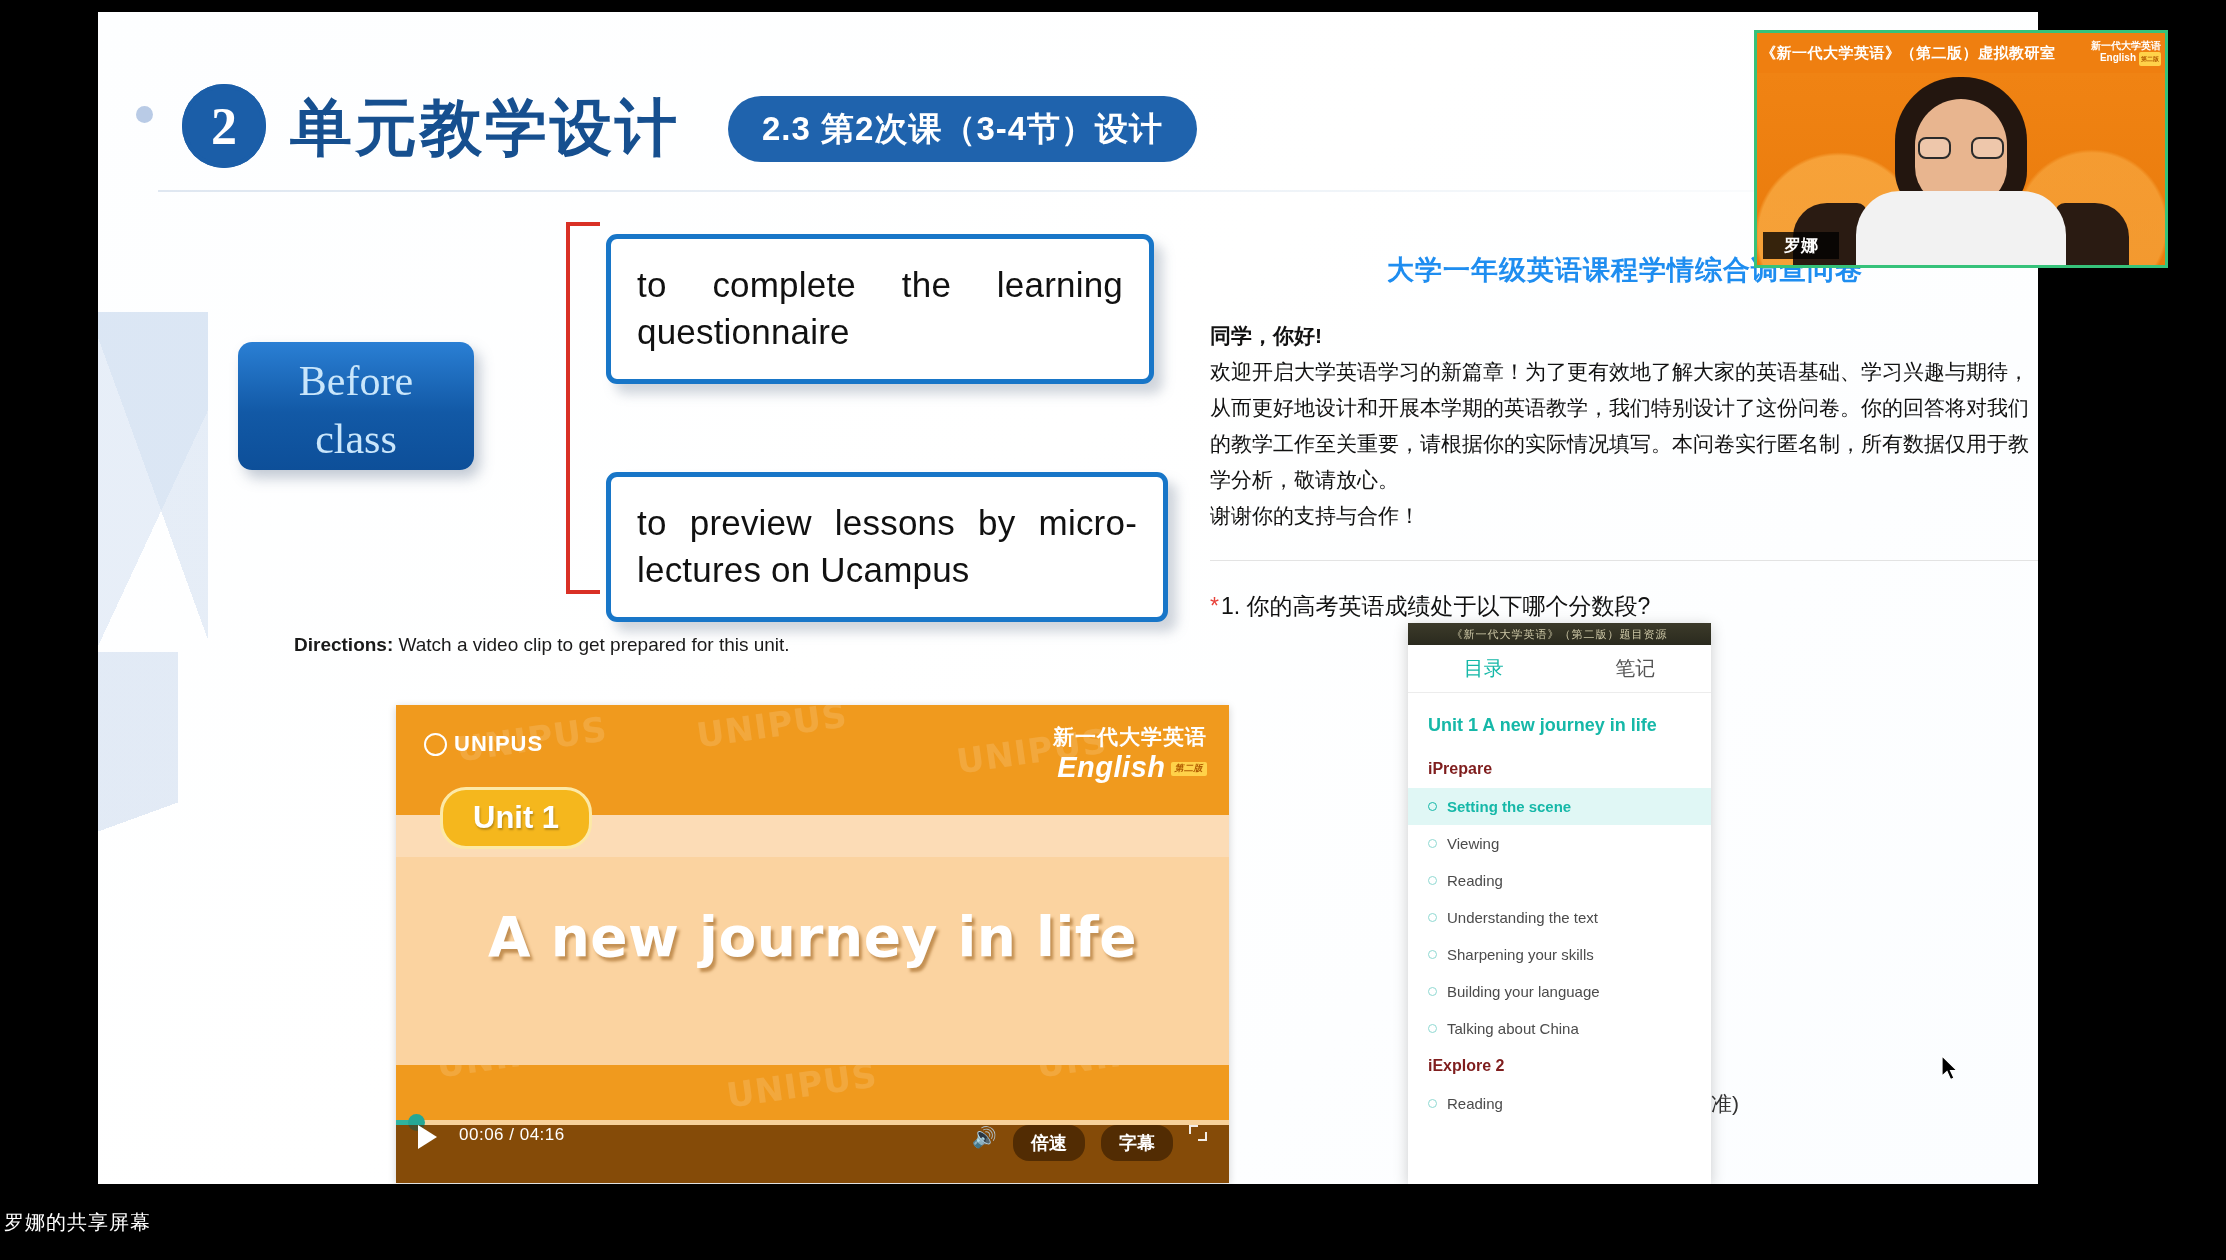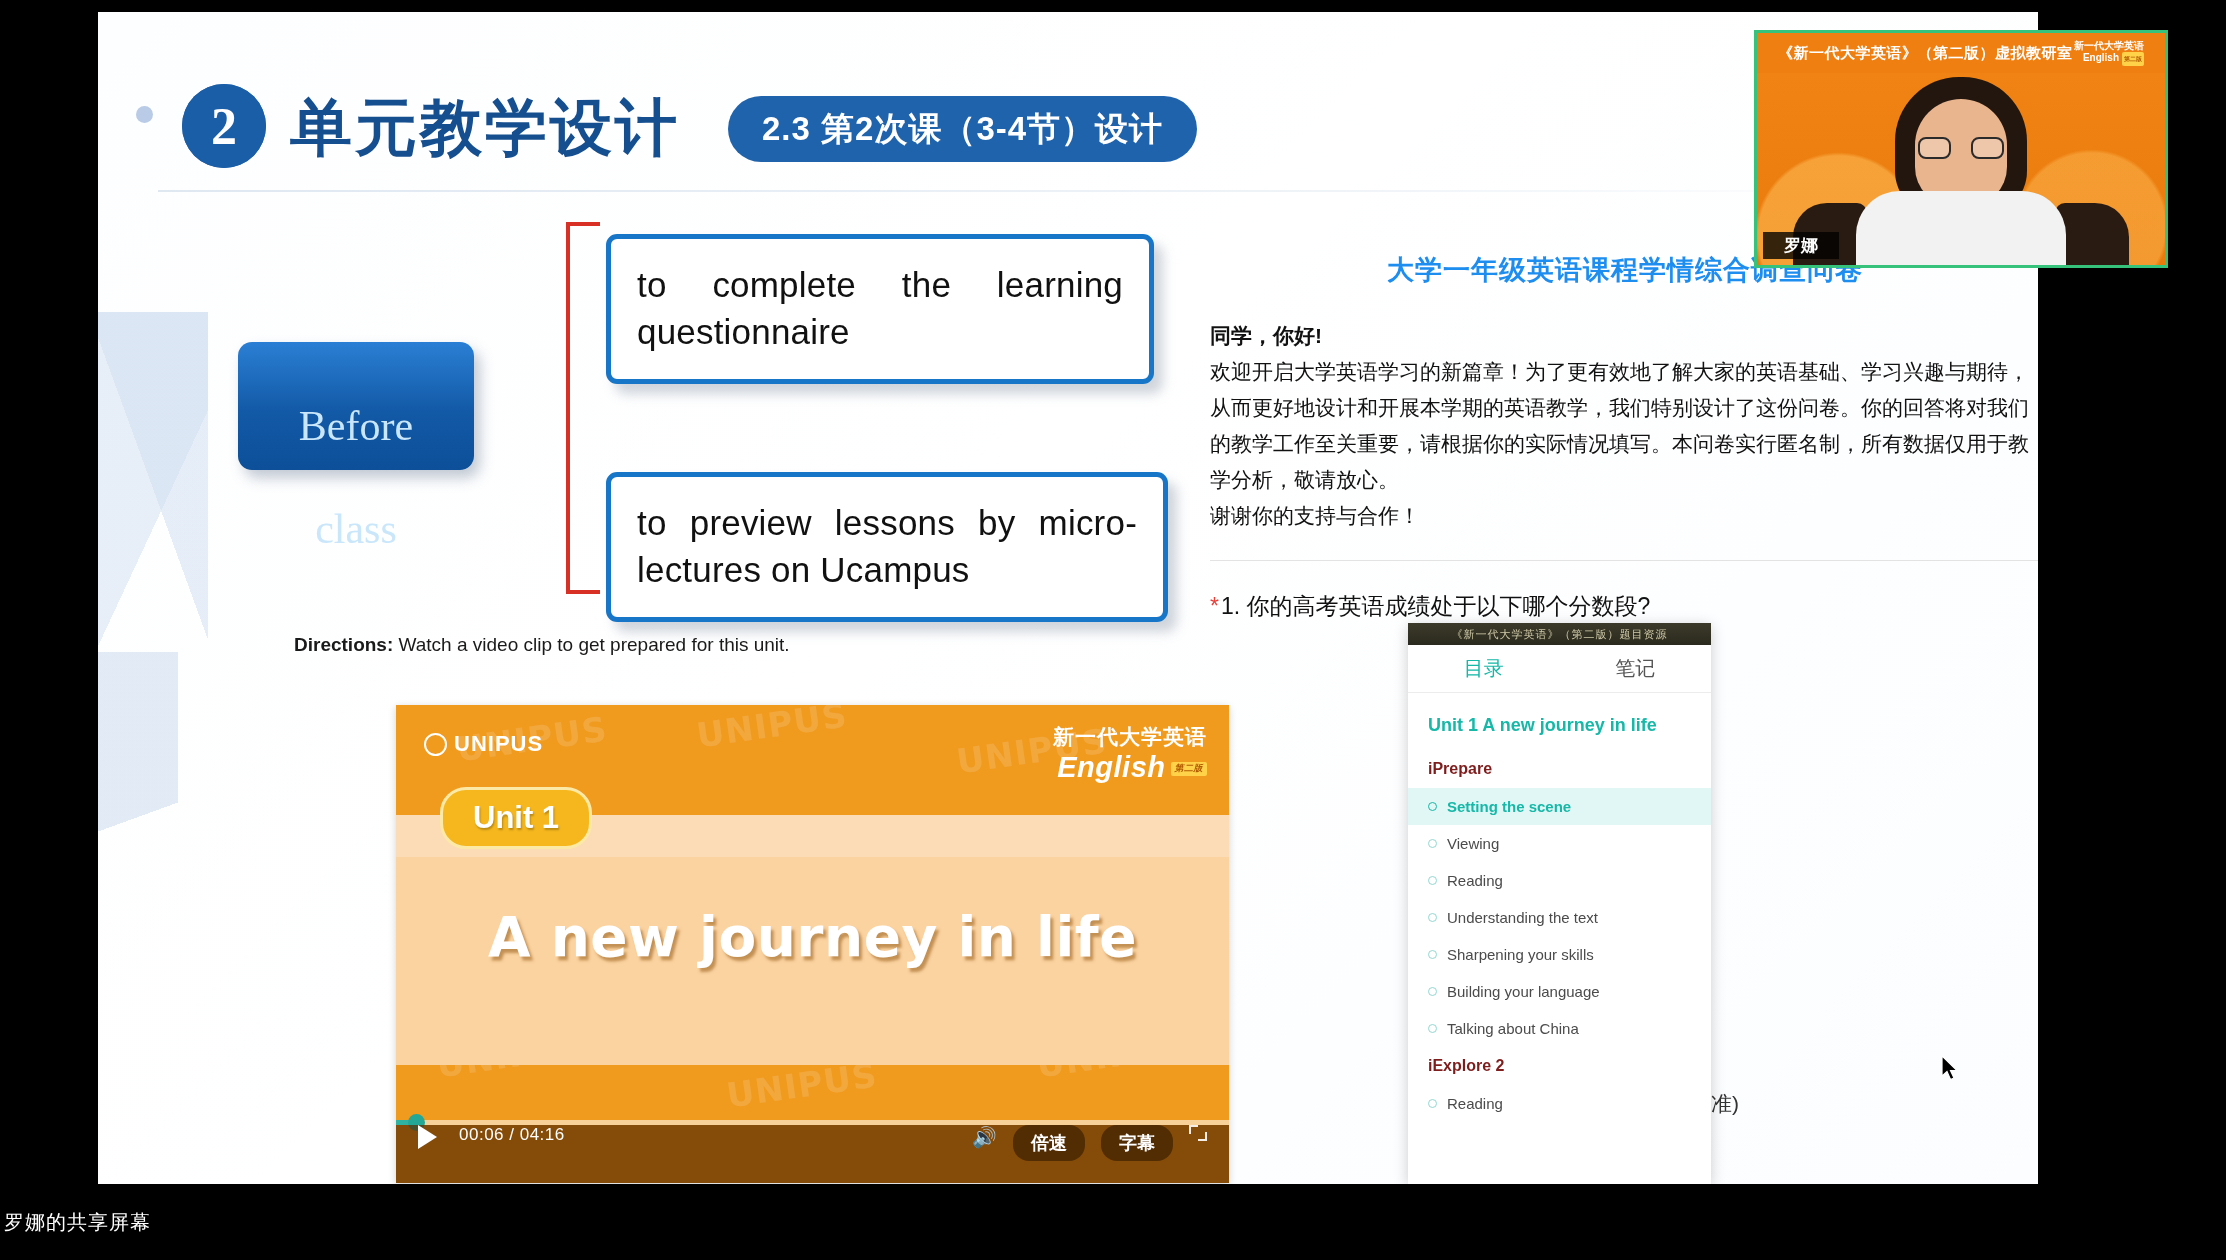--- a/index.html
+++ b/index.html
@@ -72,21 +72,21 @@
   
   .beforeclass {
     position: absolute; left: 140px; top: 330px;
     width: 236px; height: 128px; border-radius: 14px;
     background: linear-gradient(180deg,#2a7fd4 0%,#1259a6 55%,#0d4f99 100%);
     box-shadow: 6px 8px 14px rgba(80,100,130,.35);
     color: #c9e6fb; font-family: "Liberation Serif", serif;
     font-size: 42px; line-height: 58px; text-align: center;
     padding-top: 10px;
   }
-  .beforeclass span { display: block; margin-top: 45px; }
+  .beforeclass span { display: block; }
 
   
   .bracket {
     position: absolute; left: 468px; top: 210px;
     width: 34px; height: 372px;
     border-left: 4px solid #d93025;
     border-top: 4px solid #d93025;
     border-bottom: 4px solid #d93025;
   }
 
@@ -265,21 +265,21 @@
   
   .cam {
     position: absolute; left: 1754px; top: 30px;
     width: 414px; height: 238px;
     border: 3px solid #36c27a;
     background: #ef7f10; overflow: hidden;
   }
   .cam-banner {
     position: absolute; left: 0; top: 0; width: 100%; height: 40px;
     display: flex; align-items: center; justify-content: space-between;
-    padding: 0 21px; color: #fff;
+    padding: 0 4px; color: #fff;
   }
   .cam-banner .t1 { font-size: 15px; font-weight: 700; letter-spacing: .5px; }
   .cam-banner .t2 { font-size: 10px; font-weight: 700; text-align: right; line-height: 12px; }
   .cam-banner .t2 .chip {
     display: inline-block; background: #ffd24a; color: #b35b00;
     font-size: 6px; padding: 1px 2px; border-radius: 2px; margin-left: 3px;
   }
   .cam-bg {
     position: absolute; inset: 40px 0 0 0;
     background:

